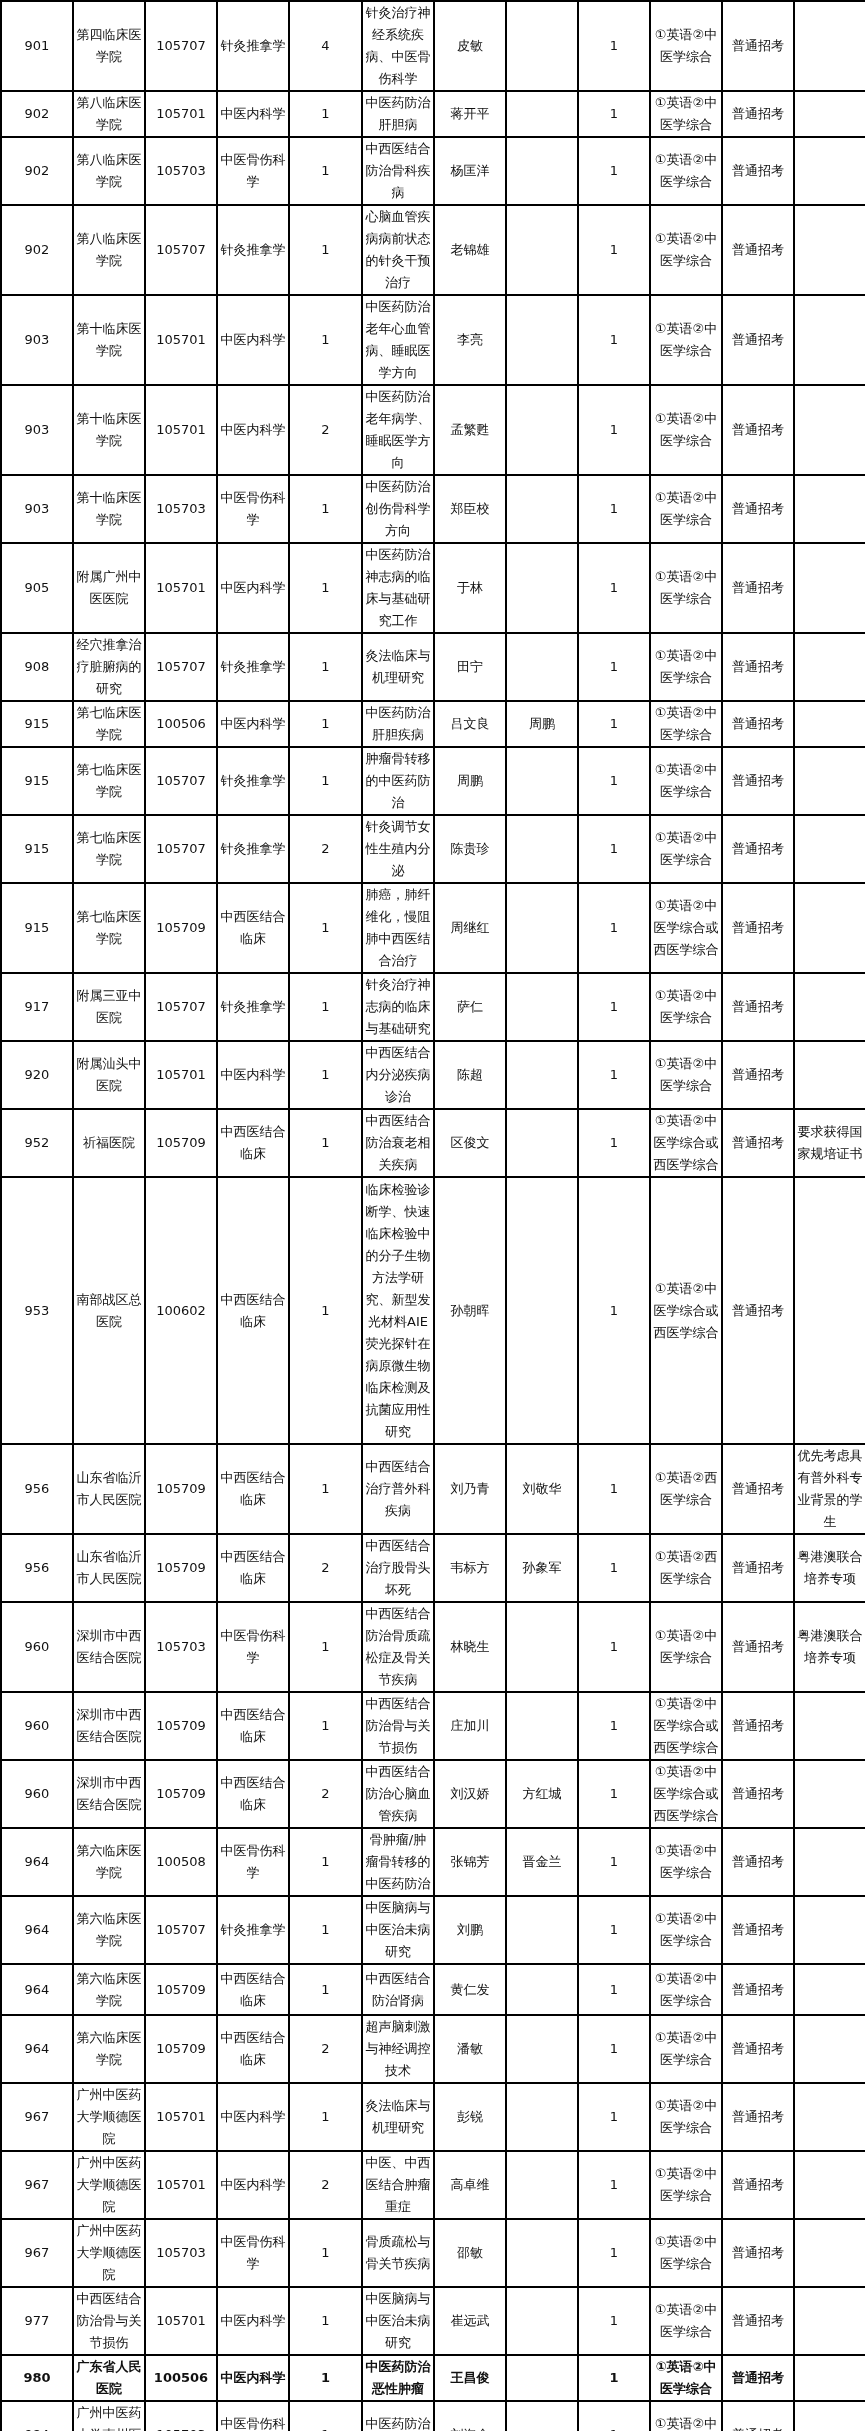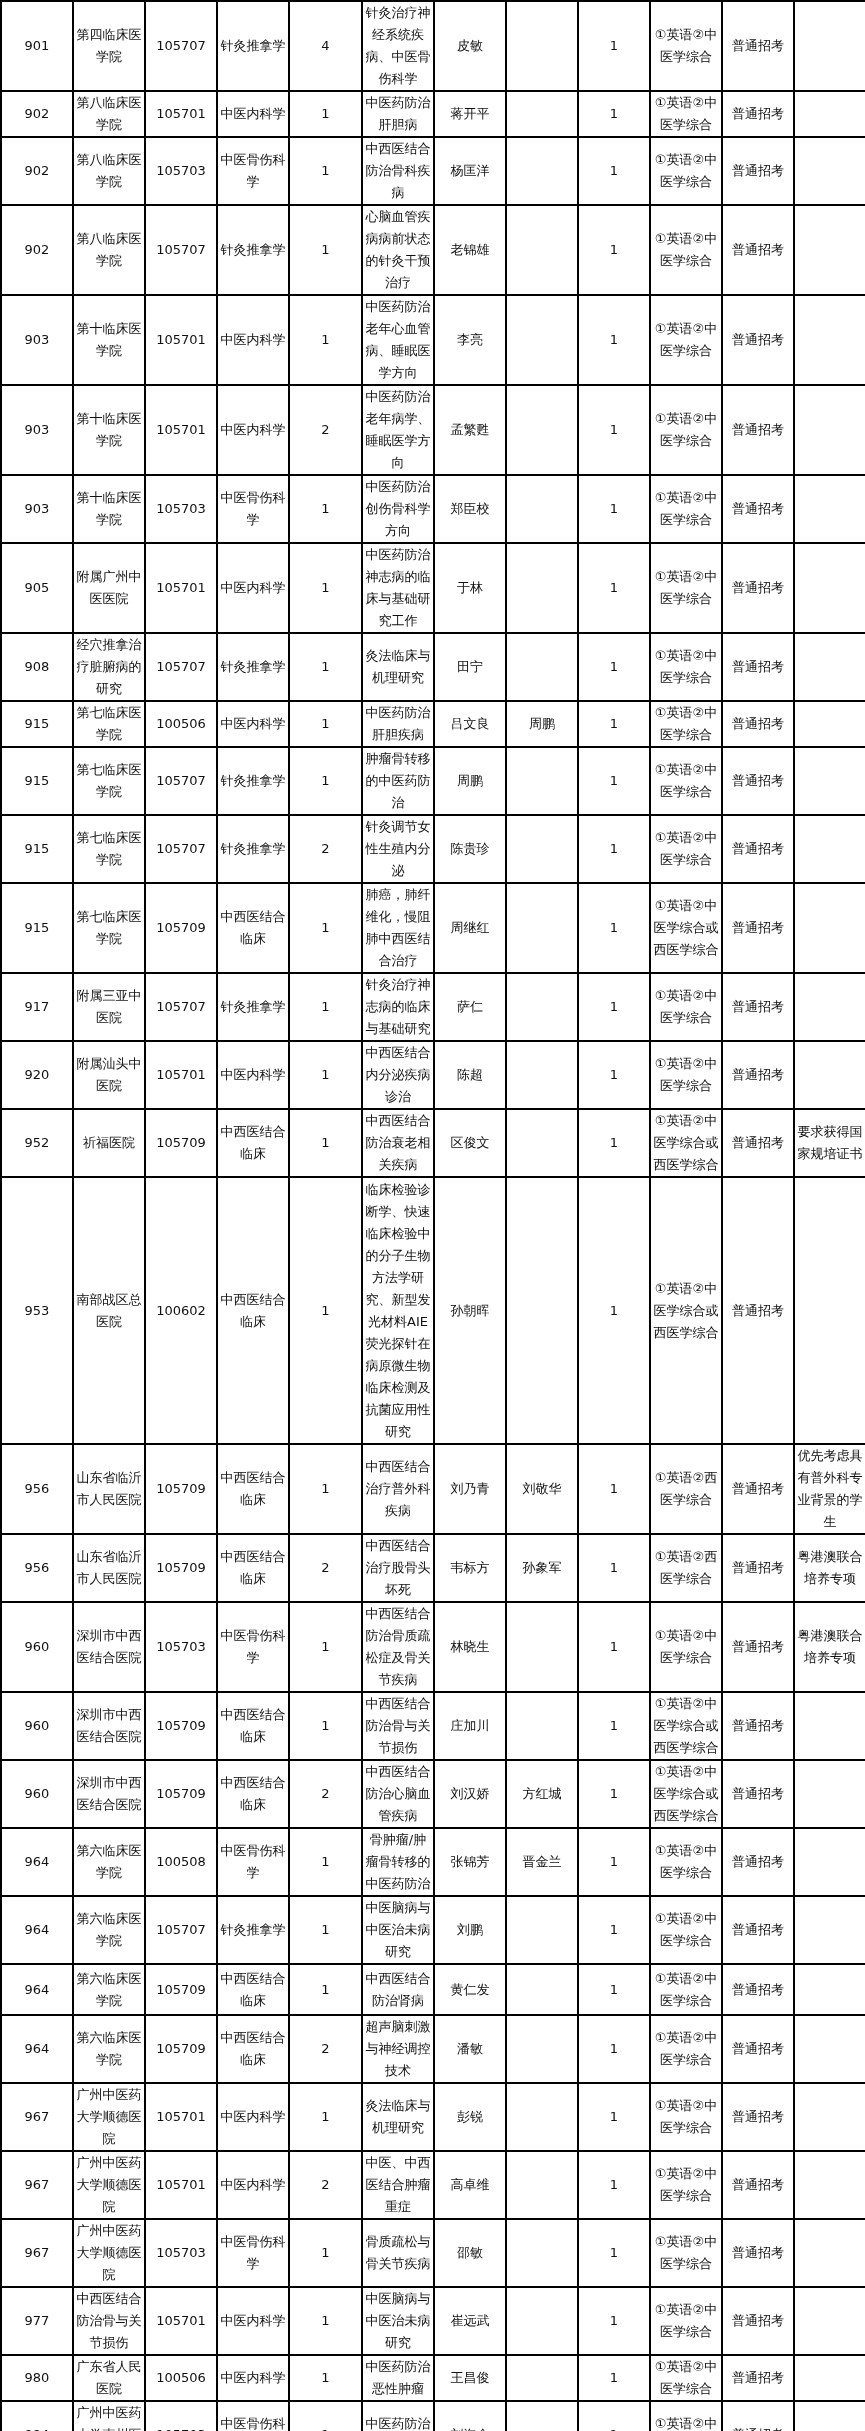--- a/index.html
+++ b/index.html
@@ -450,21 +450,21 @@
         <td>中医内科学</td>
         <td class="num">1</td>
         <td>中医脑病与中医治未病研究</td>
         <td>崔远武</td>
         <td></td>
         <td class="num">1</td>
         <td>①英语②中医学综合</td>
         <td>普通招考</td>
         <td></td>
       </tr>
-      <tr style="height: 45px;">
+      <tr style="height: 45px; font-weight: bold;">
         <td class="num">980</td>
         <td>广东省人民医院</td>
         <td class="num">100506</td>
         <td>中医内科学</td>
         <td class="num">1</td>
         <td>中医药防治恶性肿瘤</td>
         <td>王昌俊</td>
         <td></td>
         <td class="num">1</td>
         <td>①英语②中医学综合</td>

